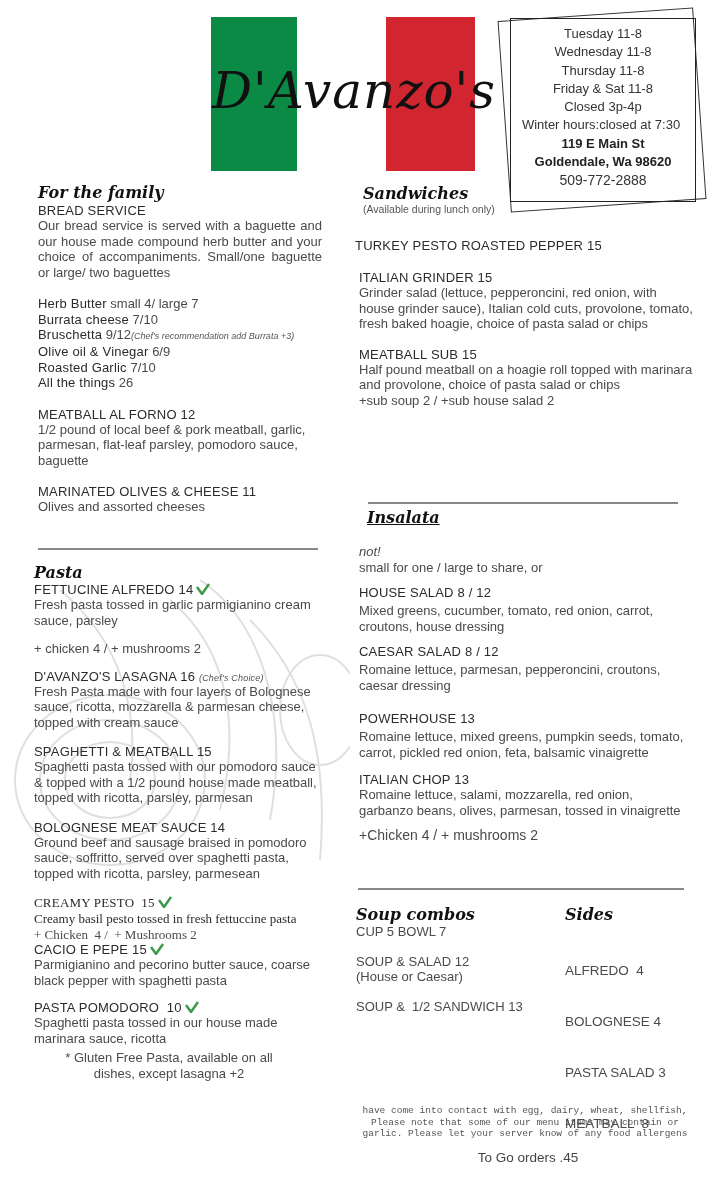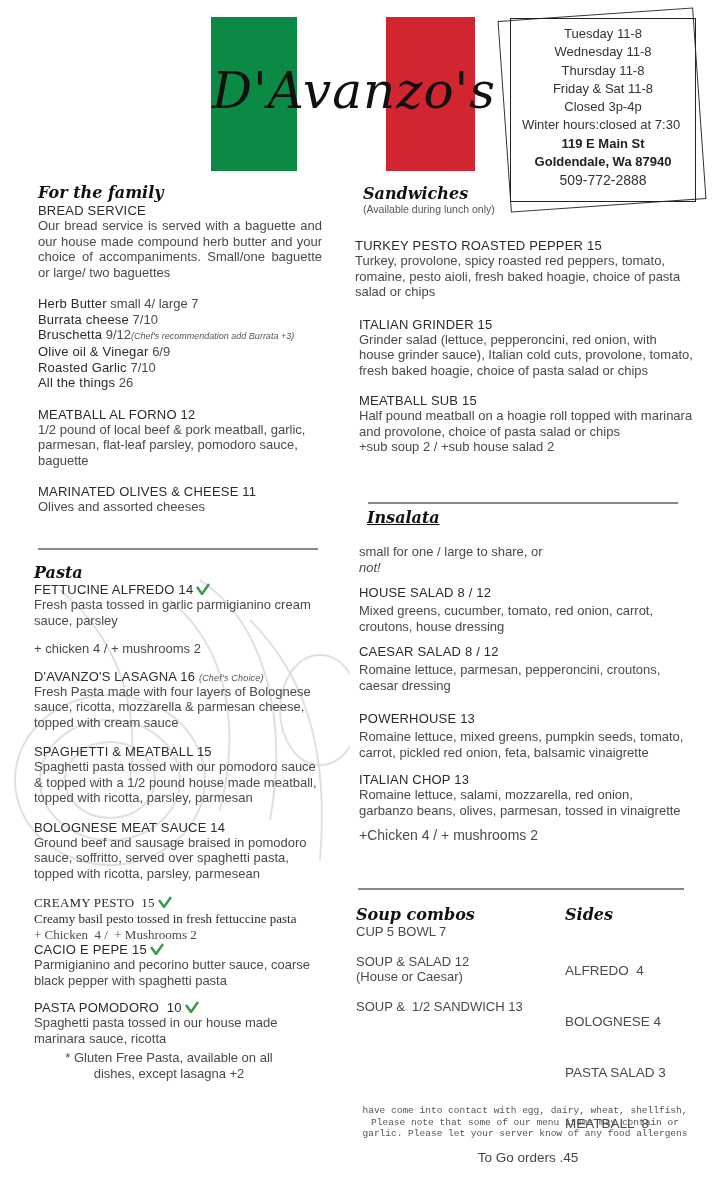--- a/index.html
+++ b/index.html
@@ -50,21 +50,21 @@
   <div class="frame2"></div>
   <div class="frame1"></div>
   <div class="inner">
     <div>Tuesday 11-8</div>
     <div>Wednesday 11-8</div>
     <div>Thursday 11-8</div>
     <div>Friday &amp; Sat 11-8</div>
     <div>Closed 3p-4p</div>
     <div style="white-space:nowrap;margin-left:-4px;">Winter hours:closed at 7:30</div>
     <div class="bold">119 E Main St</div>
-    <div class="bold">Goldendale, Wa 87940</div>
+    <div class="bold">Goldendale, Wa 98620</div>
     <div style="font-size:14px;">509-772-2888</div>
   </div>
 </div>
 
 <div class="abs" style="left:38px; top:183px; width:284px;">
   <div class="sec-title">For the family</div>
   <div class="item-name" style="margin-top:1px;">BREAD SERVICE</div>
   <div class="desc justify">Our bread service is served with a baguette and our house made compound herb butter and your choice of accompaniments. Small/one baguette or large/ two baguettes</div>
 
   <div style="margin-top:16px; font-size:13px; line-height:15px;">
@@ -143,42 +143,41 @@
 </div>
 
 <div class="abs" style="left:363px; top:184px;">
   <div class="sec-title">Sandwiches</div>
   <div style="font-size:10.5px; color:#555;">(Available during lunch only)</div>
 </div>
 
 <div class="abs" style="left:355px; top:238px; width:340px;">
   <div>
     <div class="item-name">TURKEY PESTO ROASTED PEPPER 15</div>
-    <div class="desc">Turkey, provolone, spicy roasted red peppers, tomato, romaine, pesto aioli, fresh baked hoagie, choice of pasta salad or chips</div>
   </div>
   <div style="margin-top:17px; padding-left:4px;">
     <div class="item-name">ITALIAN GRINDER 15</div>
     <div class="desc">Grinder salad (lettuce, pepperoncini, red onion, with house grinder sauce), Italian cold cuts, provolone, tomato, fresh baked hoagie, choice of pasta salad or chips</div>
   </div>
   <div style="margin-top:15px; padding-left:4px;">
     <div class="item-name">MEATBALL SUB 15</div>
     <div class="desc">Half pound meatball on a hoagie roll topped with marinara and provolone, choice of pasta salad or chips</div>
     <div class="desc">+sub soup 2 / +sub house salad 2</div>
   </div>
 </div>
 
 <div class="abs rule" style="left:368px; top:502px; width:310px;"></div>
 
 <div class="abs" style="left:367px; top:508px;">
   <div class="sec-title" style="text-decoration:underline;">Insalata</div>
 </div>
 
 <div class="abs" style="left:359px; top:544px; width:330px;">
+  <div class="desc" style="font-style:italic;">not!</div>
   <div class="desc">small for one / large to share, or</div>
-  <div class="desc" style="font-style:italic;">not!</div>
 
   <div style="margin-top:10px;">
     <div class="item-name">HOUSE SALAD 8 / 12</div>
     <div class="desc" style="margin-top:3px;">Mixed greens, cucumber, tomato, red onion, carrot, croutons, house dressing</div>
   </div>
   <div style="margin-top:10px;">
     <div class="item-name">CAESAR SALAD 8 / 12</div>
     <div class="desc" style="margin-top:3px;">Romaine lettuce, parmesan, pepperoncini, croutons, caesar dressing</div>
   </div>
   <div style="margin-top:18px;">

